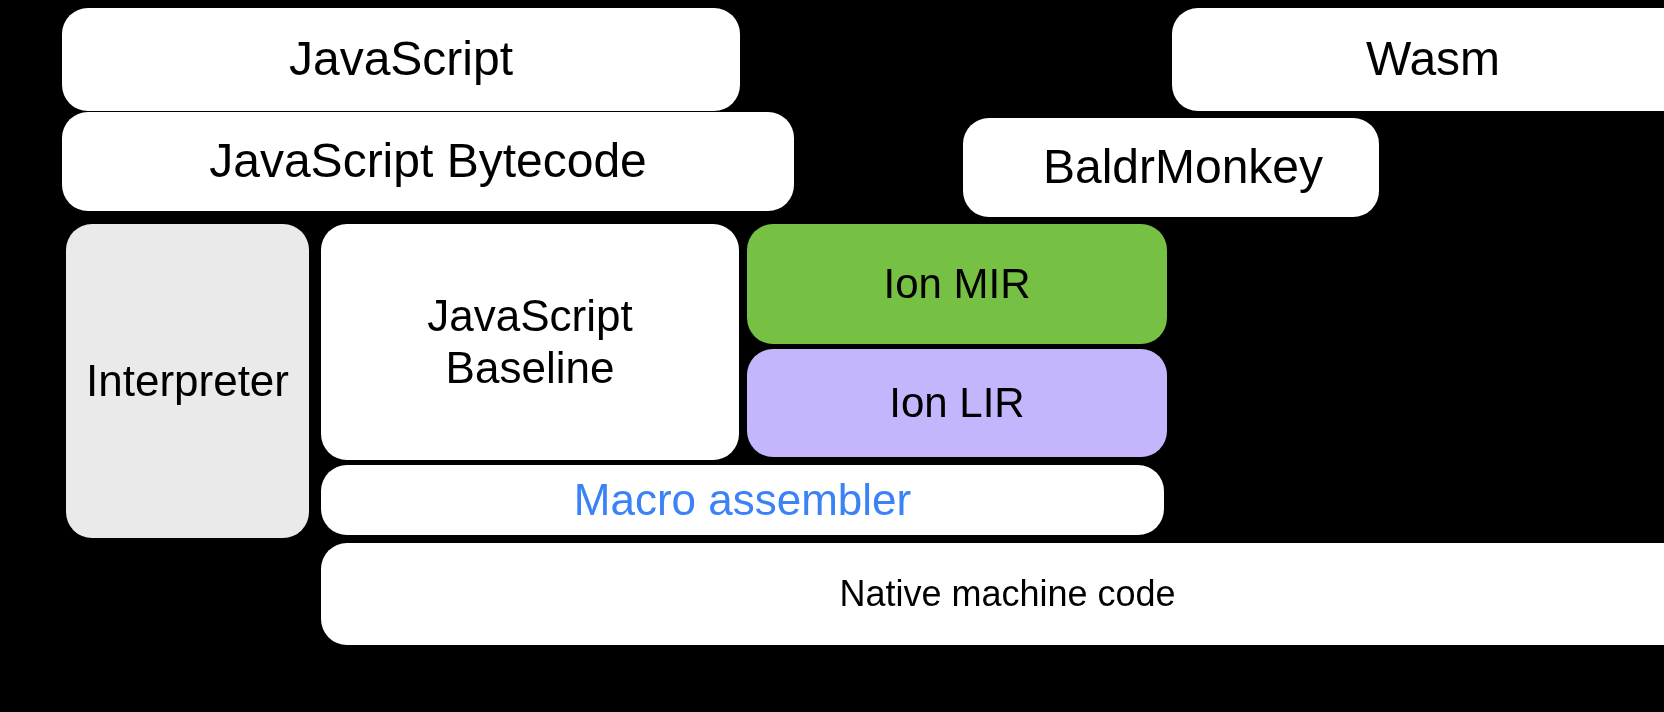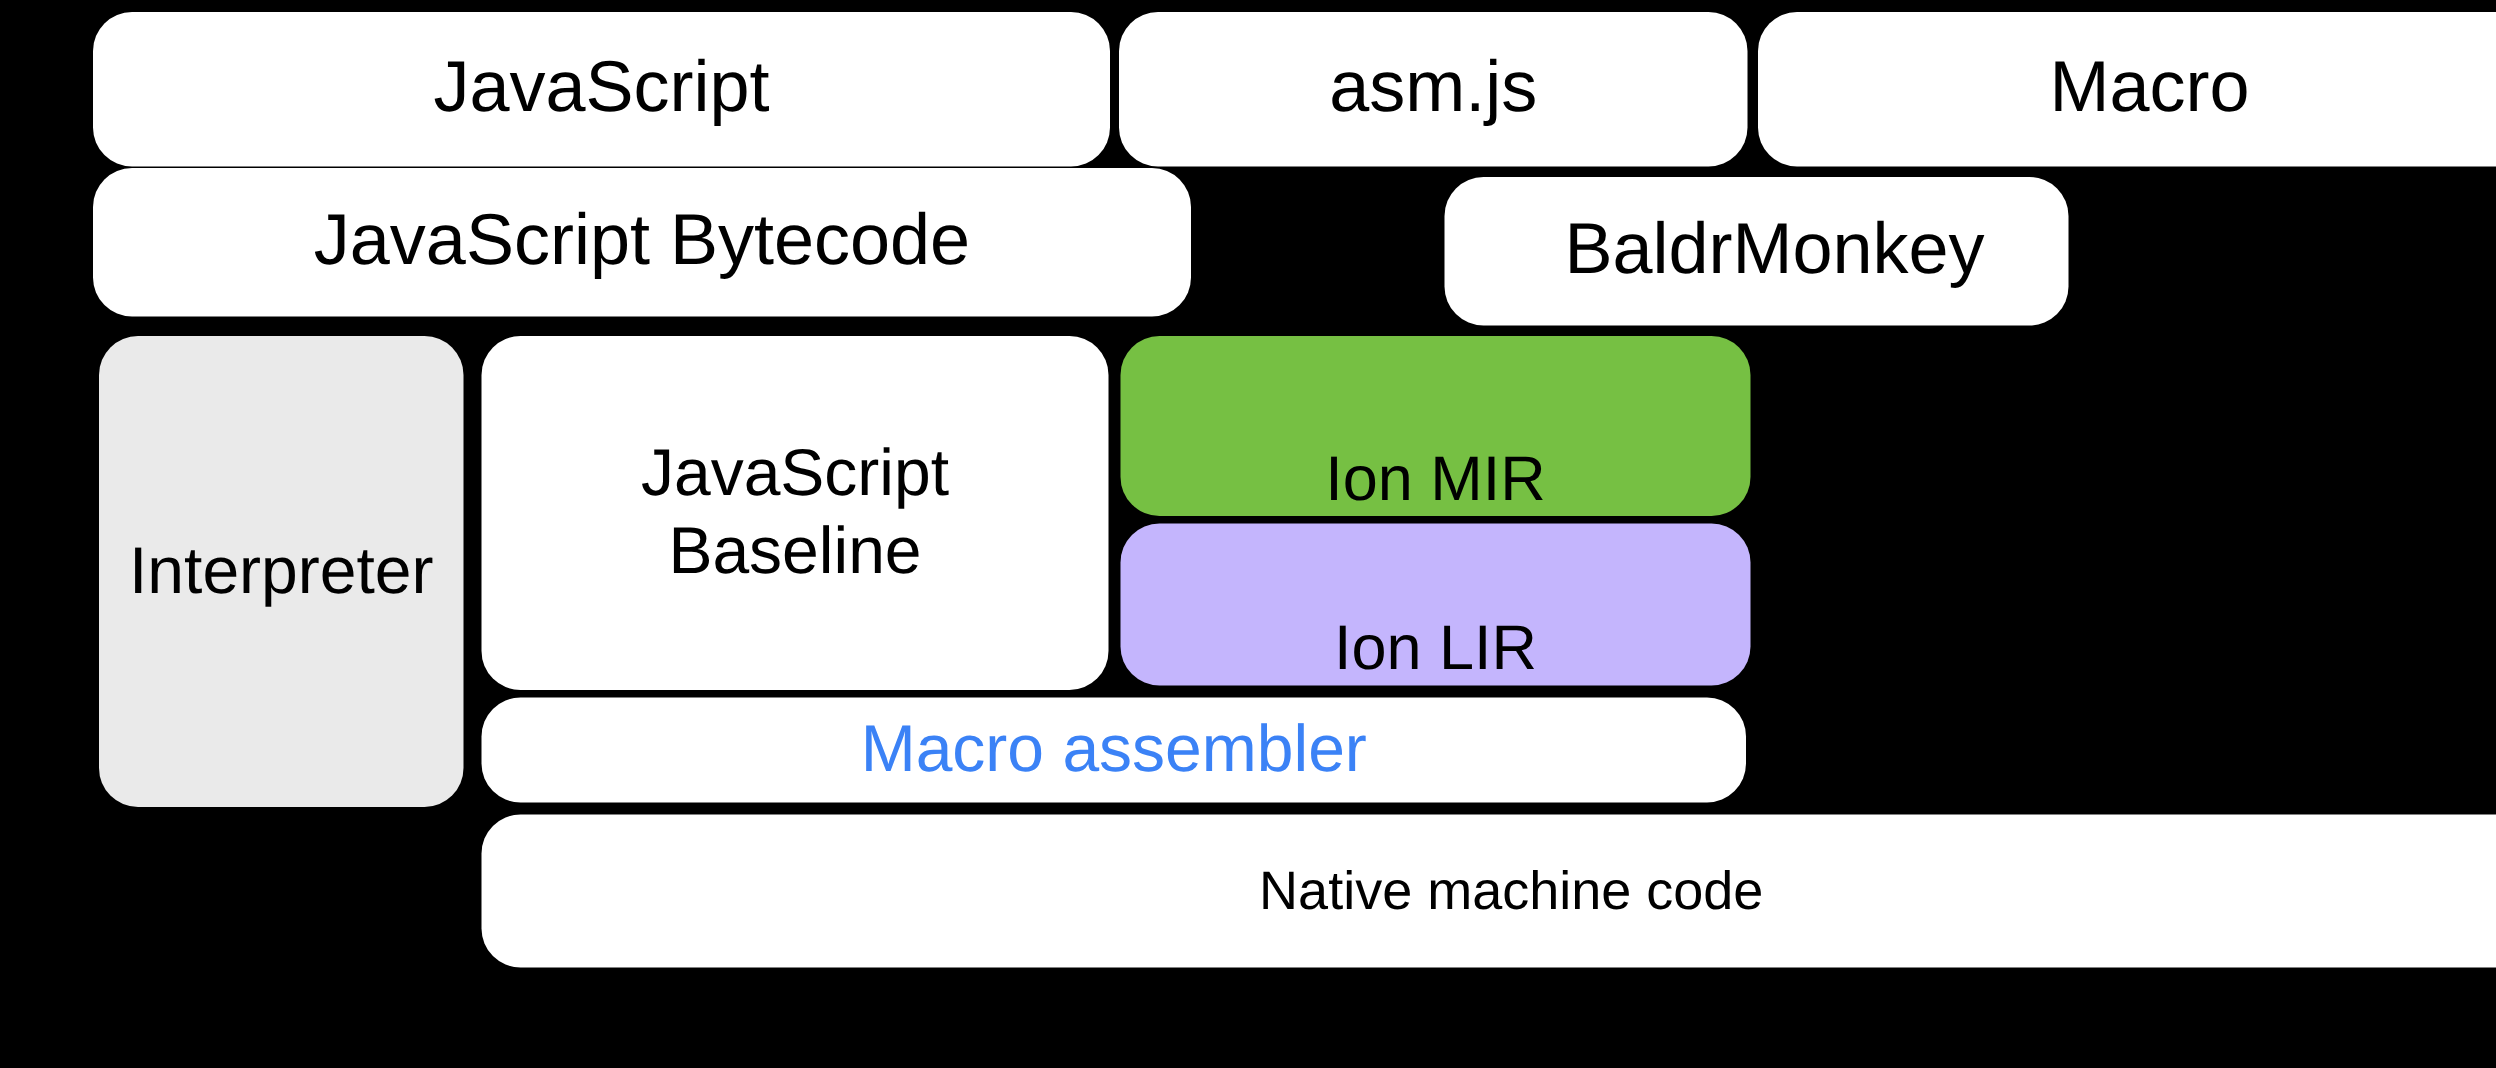--- a/index.html
+++ b/index.html
@@ -30,35 +30,34 @@
     color: #000000;
     font-family: "Liberation Sans", "DejaVu Sans", sans-serif;
     font-weight: 400;
     line-height: 1.18;
     border-radius: 26px;
     background: #ffffff;
     white-space: pre-line;
   }
   .node.fill-white  { background: #ffffff; }
   .node.fill-gray   { background: #eaeaea; }
-  .node.fill-green  { background: #76c043; align-items: flex-end; }
+  .node.fill-green  { background: #76c043; }
   .node.fill-pink   { background: #f4798f; }
 
   .label {
     display: block;
     padding: 0 10px;
   }
 </style>
 </head>
 <body>
 
 <div id="stage" style="background: rgb(0, 0, 0);">
     <div class="node fill-white" style="left: 18px; top: 8px; width: 678px; height: 103px; font-size: 48px; background: rgb(255, 255, 255); color: rgb(0, 0, 0);"><span class="label">JavaScript</span></div>
-    <div class="node fill-white" style="left: 702px; top: 8px; width: 419px; height: 103px; font-size: 48px; background: rgb(255, 255, 255); color: rgb(0, 0, 0);"><span class="label">asm.js</span></div>
-    <div class="node fill-white" style="left: 1128px; top: 8px; width: 522px; height: 103px; font-size: 48px; background: rgb(255, 255, 255); color: rgb(0, 0, 0);"><span class="label">Macro</span></div>
+    <div class="node fill-white" style="left: 1128px; top: 8px; width: 522px; height: 103px; font-size: 48px; background: rgb(255, 255, 255); color: rgb(0, 0, 0);"><span class="label">Wasm</span></div>
     <div class="node fill-white" style="left: 18px; top: 112px; width: 732px; height: 99px; font-size: 48px; background: rgb(255, 255, 255); color: rgb(0, 0, 0);"><span class="label">JavaScript Bytecode</span></div>
     <div class="node fill-white" style="left: 919px; top: 118px; width: 416px; height: 99px; font-size: 48px; background: rgb(255, 255, 255); color: rgb(0, 0, 0); padding-left: 24px;"><span class="label">BaldrMonkey</span></div>
     <div class="node fill-gray" style="left: 22px; top: 224px; width: 243px; height: 314px; font-size: 44px; background: rgb(234, 234, 234); color: rgb(0, 0, 0);"><span class="label">Interpreter</span></div>
     <div class="node fill-white" style="left: 277px; top: 224px; width: 418px; height: 236px; font-size: 44px; background: rgb(255, 255, 255); color: rgb(0, 0, 0);"><span class="label">JavaScript
 Baseline</span></div>
     <div class="node fill-green" style="left: 703px; top: 224px; width: 420px; height: 120px; font-size: 42px; background: rgb(118, 192, 67); color: rgb(0, 0, 0);"><span class="label">Ion MIR</span></div>
     <div class="node fill-green" style="left: 703px; top: 349px; width: 420px; height: 108px; font-size: 42px; background: #c4b5fd; color: rgb(0, 0, 0);"><span class="label">Ion LIR</span></div>
     <div class="node fill-white" style="left: 277px; top: 465px; width: 843px; height: 70px; font-size: 44px; background: rgb(255, 255, 255); color: #3b82f6;"><span class="label">Macro assembler</span></div>
     <div class="node fill-white" style="left: 277px; top: 543px; width: 1373px; height: 102px; font-size: 36px; background: rgb(255, 255, 255); color: rgb(0, 0, 0);"><span class="label">Native machine code</span></div>
   </div>

